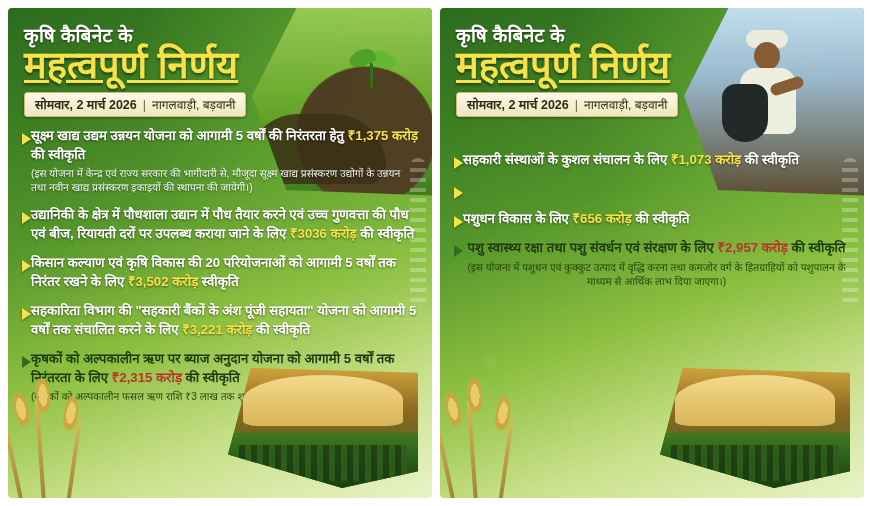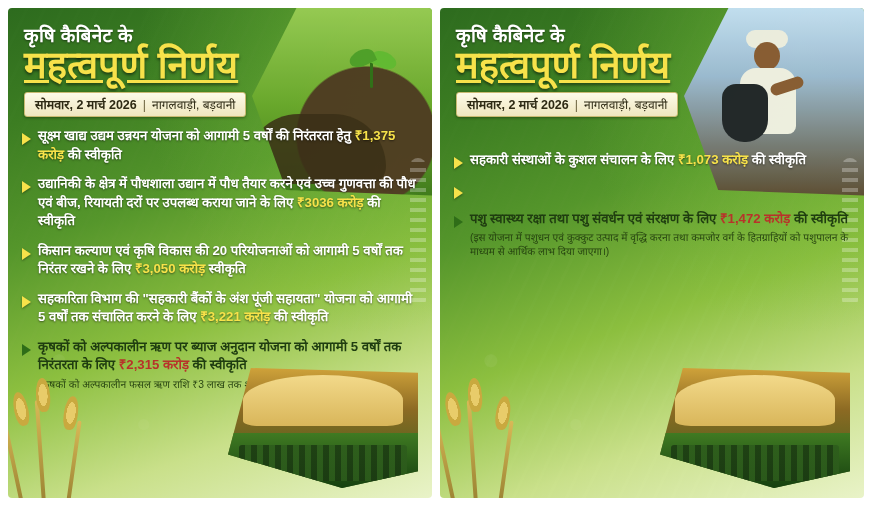--- a/index.html
+++ b/index.html
@@ -45,24 +45,24 @@
   .hdr{position:relative;padding:14px 16px 0 16px;}
   .hdr .l1{font-size:19px;color:#ffffff;font-weight:700;letter-spacing:.3px;text-shadow:0 1px 2px rgba(0,0,0,.45);}
   .hdr .l2{font-size:38px;line-height:38px;color:#f7e24a;font-weight:700;text-shadow:0 2px 3px rgba(0,0,0,.5);margin-top:-2px;text-decoration:underline;}
   .datebar{display:inline-flex;align-items:center;gap:6px;margin-top:8px;background:linear-gradient(180deg,#fdfbe8,#efe6bf);
            border:1px solid #c9bb72;border-radius:3px;padding:3px 10px;font-size:12.5px;color:#2e2a14;font-weight:700;
            box-shadow:0 1px 3px rgba(0,0,0,.35);}
   .datebar .sep{color:#6d6440;font-weight:400;}
   .datebar .place{font-weight:400;font-size:12px;}
 
   .list{position:relative;margin:10px 14px 0 14px;}
-  .item{display:flex;gap:7px;margin-bottom:11px;}
+  .item{display:flex;margin-bottom:11px;}
   .bullet{flex:0 0 auto;margin-top:6px;width:0;height:0;border-left:9px solid #f7e24a;border-top:6px solid transparent;border-bottom:6px solid transparent;filter:drop-shadow(0 1px 1px rgba(0,0,0,.4));}
   .txt{color:#ffffff;font-size:13.2px;line-height:18.5px;font-weight:700;text-shadow:0 1px 2px rgba(0,0,0,.5);}
-  .panel.right .txt{color:#ffffff;}
+  .panel.right .txt{color:#ffffff;text-align:center;}
   .amt{color:#f7e24a;}
   .note{display:block;margin-top:3px;font-size:10.3px;line-height:14px;font-weight:400;color:#fdfdfd;opacity:.95;}
   .panel .lowertext .txt{color:#1f3d10;text-shadow:none;}
   .panel .lowertext .note{color:#24400f;}
   .panel .lowertext .amt{color:#b8332a;}
   .panel .lowertext .bullet{border-left-color:#2f6d18;filter:none;}
 
   .stagephoto{position:absolute;right:14px;bottom:10px;width:190px;height:120px;
     clip-path:polygon(12% 0%,100% 4%,100% 86%,60% 100%,0% 72%);
     background:linear-gradient(180deg,#cfa23a 0%, #8c6a23 35%, #2f5e1a 100%);
@@ -98,32 +98,33 @@
         <span class="sep">|</span>
         <span class="place">नागलवाड़ी, बड़वानी</span>
       </div>
     </div>
 
     <div class="list">
       <div class="item">
         <span class="bullet"></span>
         <span class="txt">
           <span>सूक्ष्म खाद्य उद्यम उन्नयन योजना को आगामी 5 वर्षों की निरंतरता हेतु <span class="amt">₹1,375 करोड़</span> की स्वीकृति</span>
+          <span class="note">(इस योजना में केन्द्र एवं राज्य सरकार की भागीदारी से, मौजूदा सूक्ष्म खाद्य प्रसंस्करण उद्योगों के उन्नयन तथा नवीन खाद्य प्रसंस्करण इकाइयों की स्थापना की जायेगी।)</span>
         </span>
       </div>
       <div class="item">
         <span class="bullet"></span>
         <span class="txt">
           <span>उद्यानिकी के क्षेत्र में पौधशाला उद्यान में पौध तैयार करने एवं उच्च गुणवत्ता की पौध एवं बीज, रियायती दरों पर उपलब्ध कराया जाने के लिए <span class="amt">₹3036 करोड़</span> की स्वीकृति</span>
         </span>
       </div>
       <div class="item">
         <span class="bullet"></span>
         <span class="txt">
-          <span>किसान कल्याण एवं कृषि विकास की 20 परियोजनाओं को आगामी 5 वर्षों तक निरंतर रखने के लिए <span class="amt">₹3,050 करोड़</span> स्वीकृति</span>
+          <span>किसान कल्याण एवं कृषि विकास की 20 परियोजनाओं को आगामी 5 वर्षों तक निरंतर रखने के लिए <span class="amt">₹3,502 करोड़</span> स्वीकृति</span>
         </span>
       </div>
       <div class="item">
         <span class="bullet"></span>
         <span class="txt">
           <span>सहकारिता विभाग की "सहकारी बैंकों के अंश पूंजी सहायता" योजना को आगामी 5 वर्षों तक संचालित करने के लिए <span class="amt">₹3,221 करोड़</span> की स्वीकृति</span>
         </span>
       </div>
       <div class="lowertext">
         <div class="item">
@@ -178,25 +179,31 @@
     <div class="list" style="margin-top:34px;">
       <div class="item">
         <span class="bullet"></span>
         <span class="txt">
           <span>सहकारी संस्थाओं के कुशल संचालन के लिए <span class="amt">₹1,073 करोड़</span> की स्वीकृति</span>
         </span>
       </div>
       <div class="item">
         <span class="bullet"></span>
       </div>
+      <div class="item">
+        <span class="bullet"></span>
+        <span class="txt">
+          <span>पशुधन विकास के लिए <span class="amt">₹656 करोड़</span> की स्वीकृति</span>
+        </span>
+      </div>
       <div class="lowertext">
         <div class="item">
           <span class="bullet"></span>
           <span class="txt">
-            <span>पशु स्वास्थ्य रक्षा तथा पशु संवर्धन एवं संरक्षण के लिए <span class="amt">₹1,472 करोड़</span> की स्वीकृति</span>
+            <span>पशु स्वास्थ्य रक्षा तथा पशु संवर्धन एवं संरक्षण के लिए <span class="amt">₹2,957 करोड़</span> की स्वीकृति</span>
             <span class="note">(इस योजना में पशुधन एवं कुक्कुट उत्पाद में वृद्धि करना तथा कमजोर वर्ग के हितग्राहियों को पशुपालन के माध्यम से आर्थिक लाभ दिया जाएगा।)</span>
           </span>
         </div>
       </div>
     </div>
 
     <div class="stagephoto">
       <div class="canopy"></div>
       <div class="stagefloor"></div>
       <div class="chairs"></div>

